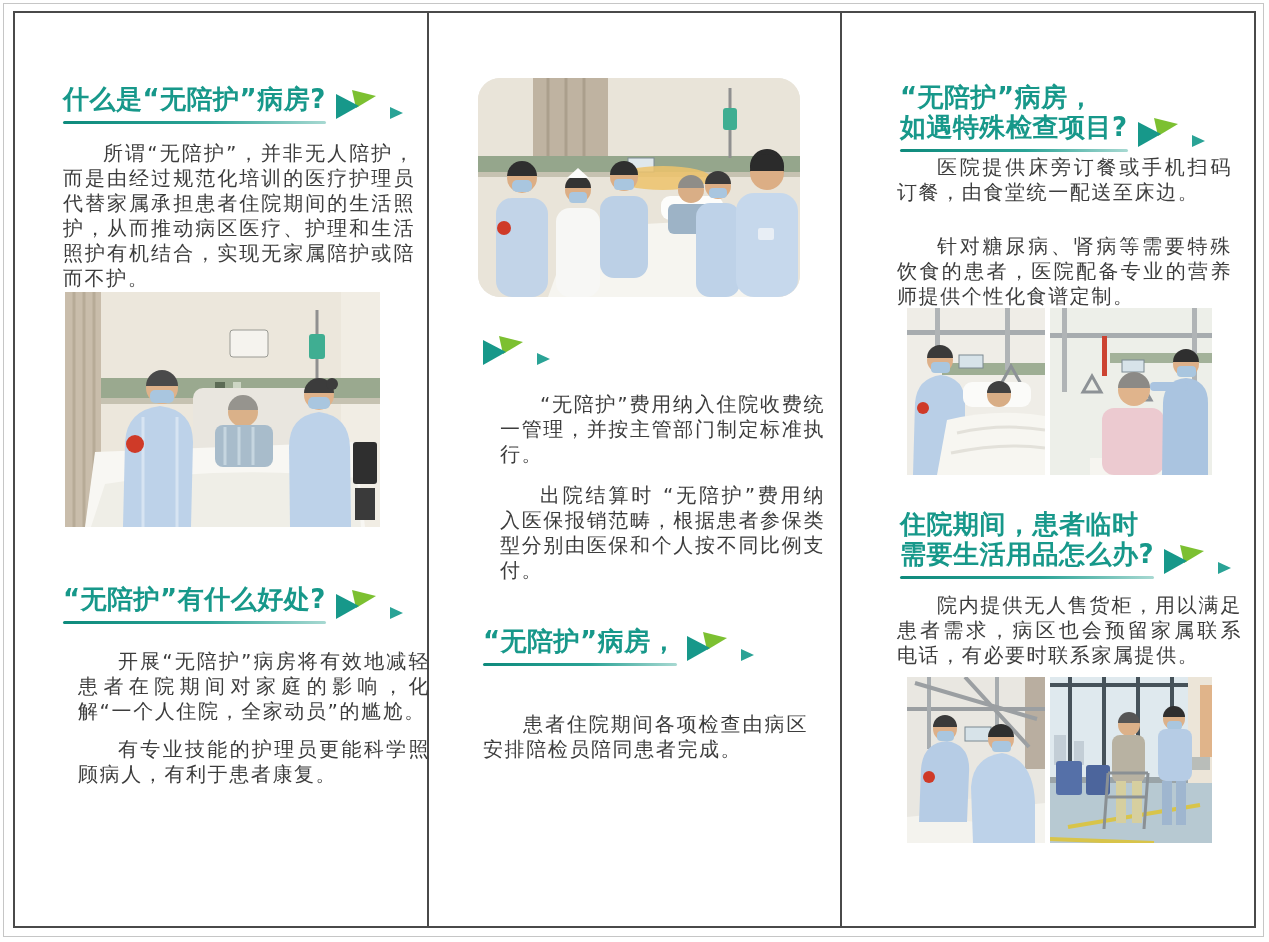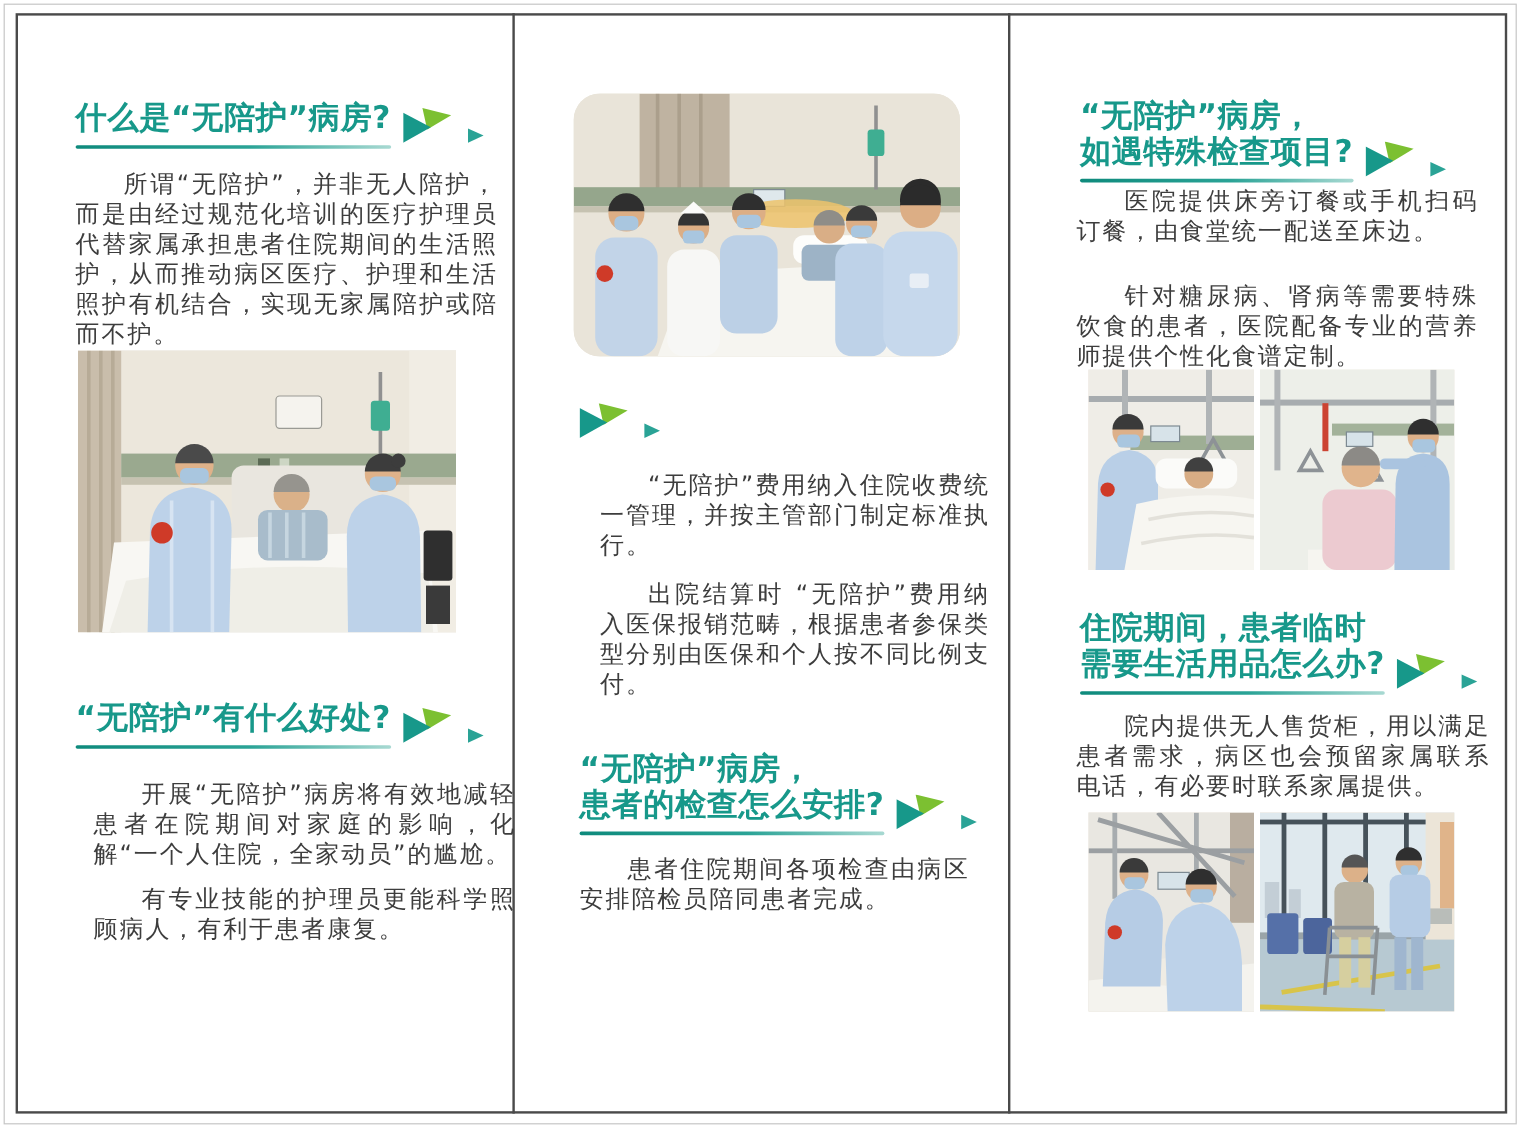--- a/index.html
+++ b/index.html
@@ -169,21 +169,20 @@
   <div class="blk" style="left:483px; top:392px; width:325px;margin-left:17px;">
     <p class="para" style="margin-bottom:16px;">“无陪护”费用纳入住院收费统一管理，并按主管部门制定标准执行。</p>
     <p class="para">出院结算时 “无陪护”费用纳入医保报销范畴，根据患者参保类型分别由医保和个人按不同比例支付。</p>
   </div>
 
   <div class="blk" style="left:483px; top:626px;">
     <div class="head-row">
       <div class="title-wrap">
         <div class="head">
           <span>“无陪护”病房，</span>
-          <span>患者的检查怎么安排?</span>
         </div>
         <div class="underline"></div>
       </div>
       <svg class="arrows" width="68" height="32" viewBox="0 0 68 32">
         <polygon points="16,0 40,6 20,18" fill="#7cc031"></polygon>
         <polygon points="0,4 23,16 0,29" fill="#17988a"></polygon>
         <polygon points="54,17 67,23 54,29" fill="#2aa396"></polygon>
       </svg>
     </div>
   </div>

